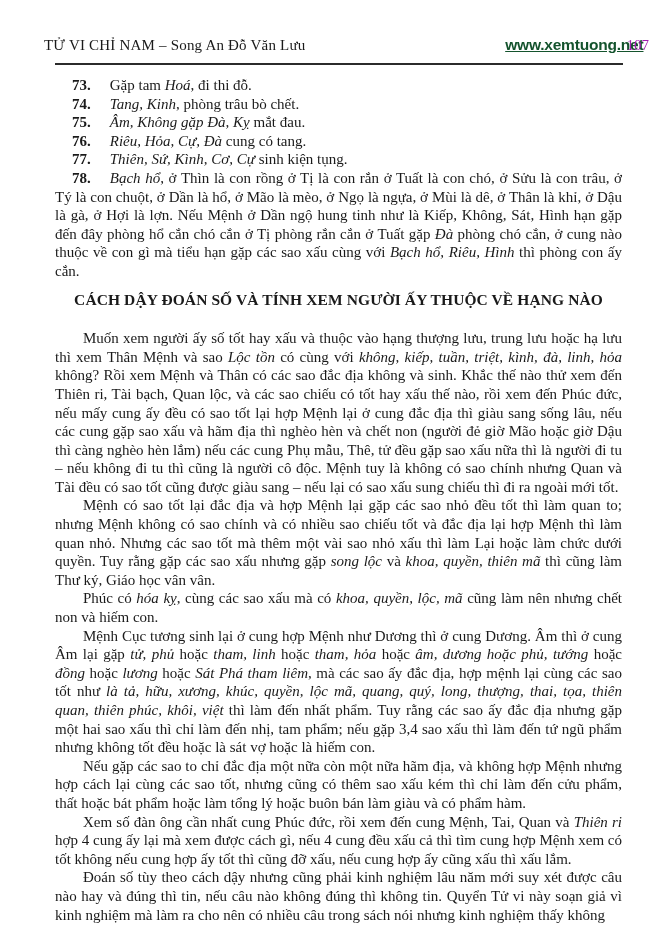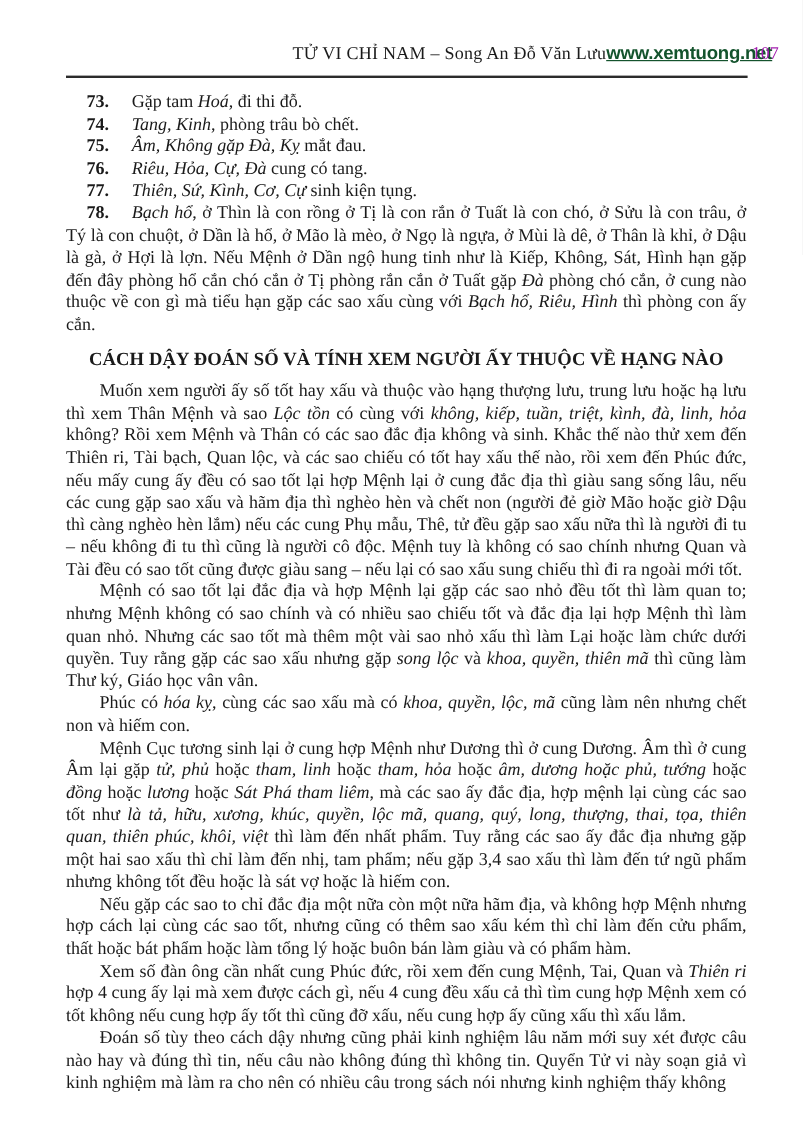--- a/index.html
+++ b/index.html
@@ -9,21 +9,21 @@
     height: 947px;
     background: #ffffff;
     color: #1a1a1a;
     font-family: "Liberation Serif", serif;
     overflow: hidden;
     margin: 0 auto;
   }
   .header {
     display: flex;
     align-items: baseline;
-    justify-content: flex-end;
+    justify-content: space-between;
     padding: 36px 20px 0 44px;
   }
   .header-title {
     font-size: 15px;
     letter-spacing: 0.2px;
     white-space: nowrap;
   }
   .header-right {
     position: relative;
     white-space: nowrap;
@@ -56,21 +56,21 @@
   }
   .list-item {
     margin: 0;
     text-indent: 17px;
   }
   .num {
     font-weight: bold;
     padding-right: 19px;
   }
   .section-heading {
-    margin: 10px 0 8px 0;
+    margin: 10px 0 20px 0;
     text-align: center;
     font-weight: bold;
     font-size: 15.5px;
     text-indent: 0;
     letter-spacing: 0.1px;
   }
   .para {
     margin: 0;
     text-indent: 28px;
   }

